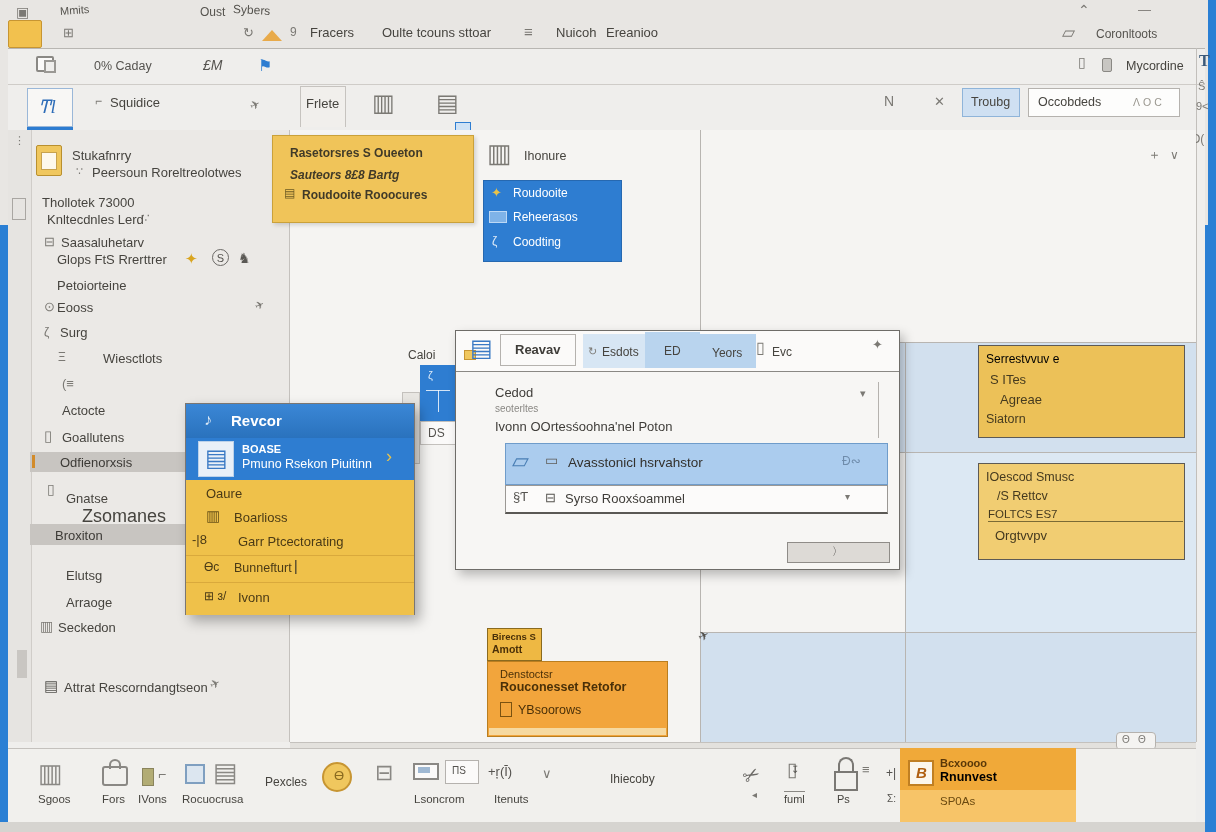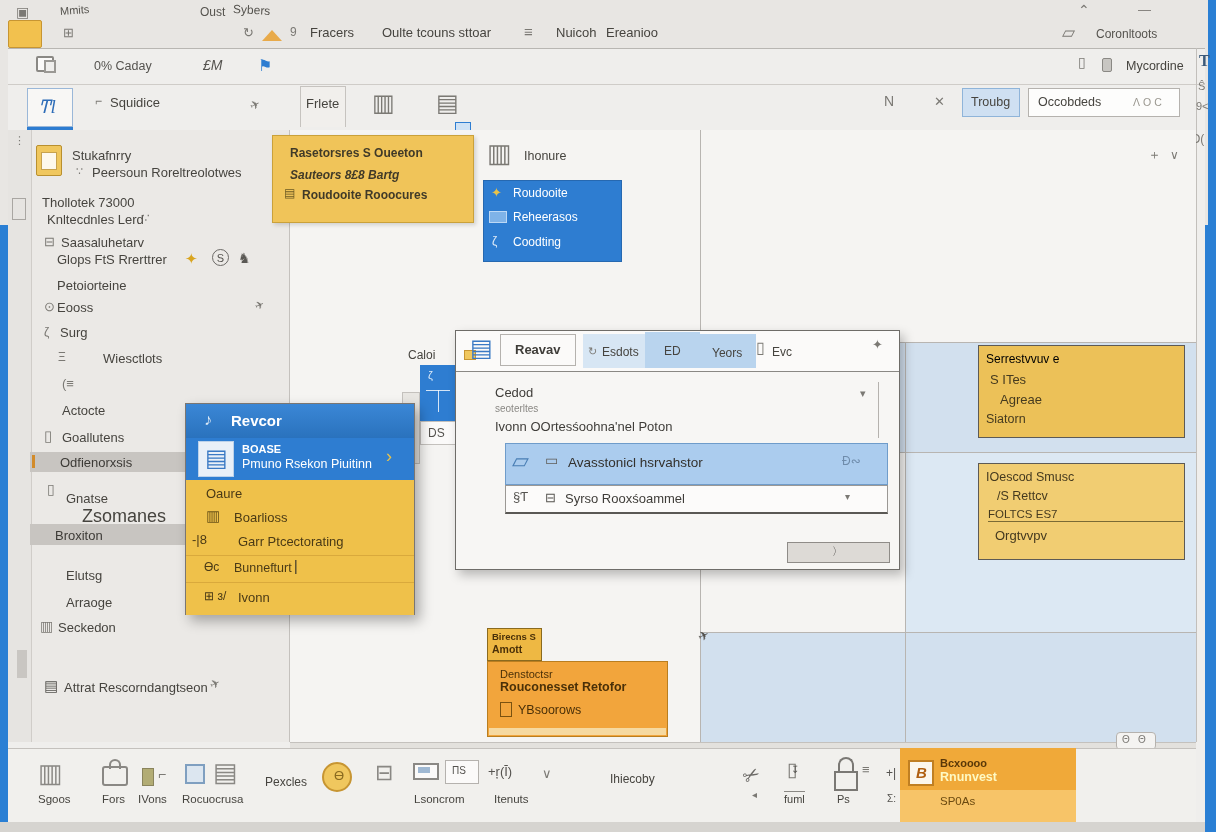--- a/index.html
+++ b/index.html
@@ -286,16 +286,16 @@
   <div class="g" style="left:862px;top:762px;font-size:13px;">≡</div>
   <div class="t" style="left:837px;top:793px;font-size:11px;">Ps</div>
   <div class="t" style="left:886px;top:766px;font-size:12px;color:#55534f;">+|</div>
   <div class="t" style="left:887px;top:793px;font-size:10px;color:#55534f;">Σ:</div>
 
   <div class="abs" style="left:900px;top:748px;width:176px;height:42px;background:#f0a939;"></div>
   <div class="abs" style="left:900px;top:790px;width:176px;height:32px;background:#f7c468;"></div>
   <div class="abs" style="left:908px;top:760px;width:26px;height:26px;background:#fbf6ec;border:2px solid #c07f22;"></div>
   <div class="t" style="left:916px;top:764px;font-size:15px;font-weight:bold;font-style:italic;color:#b05f10;">B</div>
   <div class="t" style="left:940px;top:757px;font-size:11px;font-weight:bold;color:#5a3808;">Bcxoooo</div>
-  <div class="t" style="left:940px;top:770px;font-size:12.5px;font-weight:bold;color:#fef9c3;">Rnunvest</div>
+  <div class="t" style="left:940px;top:770px;font-size:12.5px;font-weight:bold;color:#000000;">Rnunvest</div>
   <div class="t" style="left:940px;top:795px;font-size:11.5px;color:#6b4a10;">SP0As</div>
 
 </div>
 
 </body></html>

